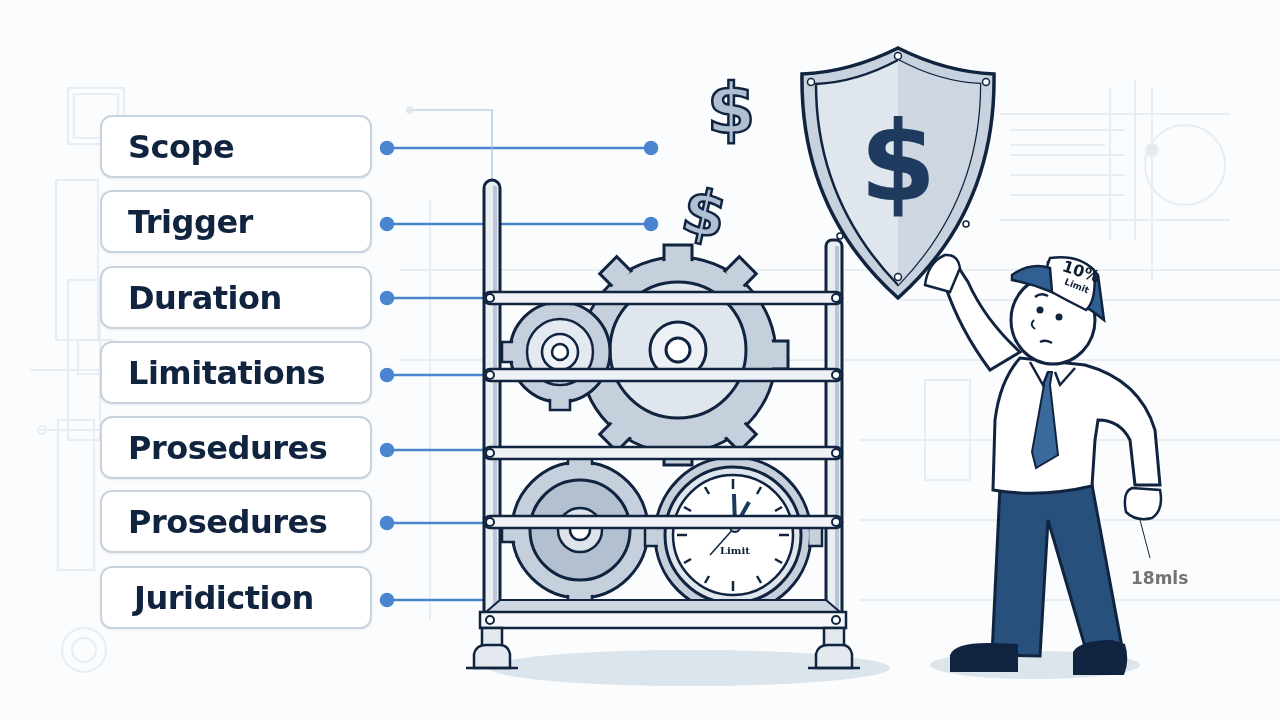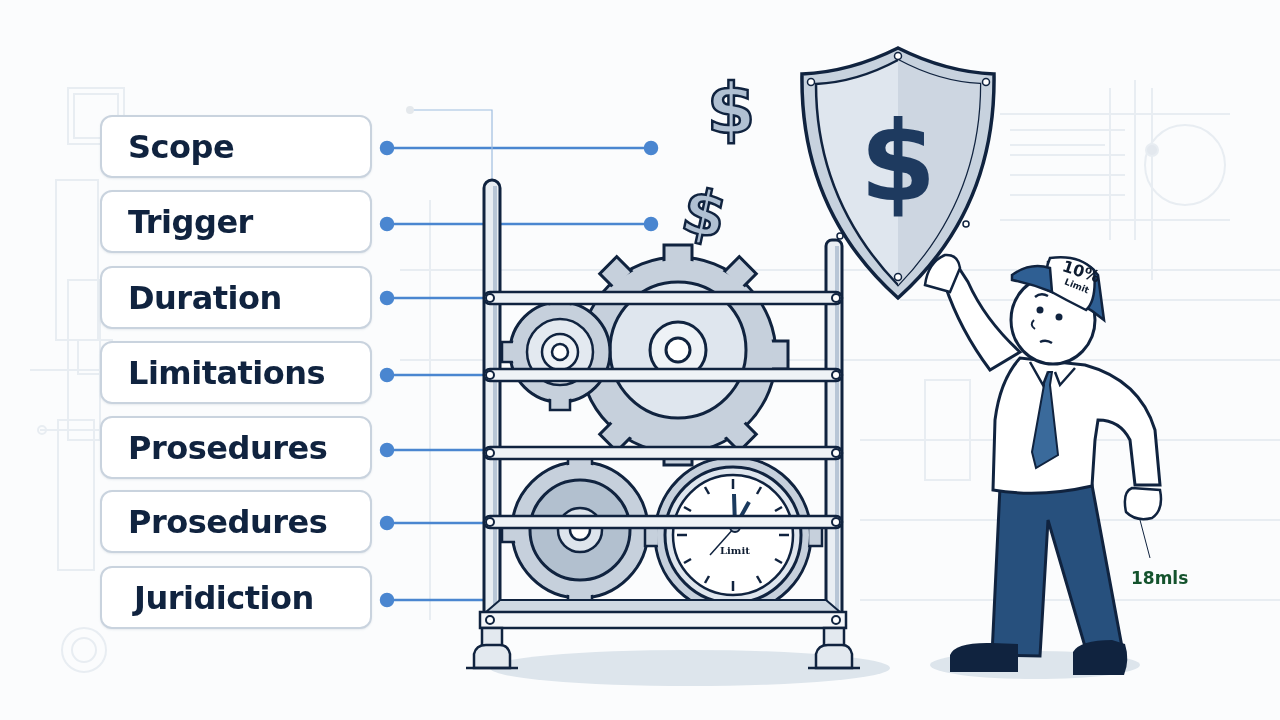--- a/index.html
+++ b/index.html
@@ -7,21 +7,21 @@
   .bg-layer { position:absolute; left:0; top:0; width:1280px; height:720px; }
   .label-box {
     position:absolute; left:100px; width:272px; height:63px;
     border:2px solid #c9d3de; border-radius:12px; background:#ffffff;
     box-sizing:border-box; display:flex; align-items:center; padding-left:26px;
     box-shadow:0 1px 2px rgba(120,140,160,0.15);
   }
   .label-text { font-family:"DejaVu Sans", sans-serif; font-weight:bold; font-size:32px; color:#10233f; letter-spacing:-0.5px; }
   .art { position:absolute; left:0; top:0; width:1280px; height:720px; }
   .cap-text { position:absolute; font-family:"DejaVu Sans", sans-serif; font-weight:bold; color:#0e1c30; }
-  .annot { position:absolute; left:1131px; top:568px; font-size:17px; font-family:"DejaVu Sans", sans-serif; font-weight:bold; color:#14532d; }
+  .annot { position:absolute; left:1131px; top:568px; font-size:17px; font-family:"DejaVu Sans", sans-serif; font-weight:bold; color:#737373; }
 </style>
 </head>
 <body>
 
 <svg class="bg-layer" viewBox="0 0 1280 720">
   <g stroke="#e8edf2" stroke-width="2" fill="none">
     <rect x="68" y="88" width="56" height="56"></rect>
     <rect x="74" y="94" width="44" height="44"></rect>
     <rect x="56" y="180" width="42" height="160"></rect>
     <rect x="68" y="280" width="32" height="160"></rect>

